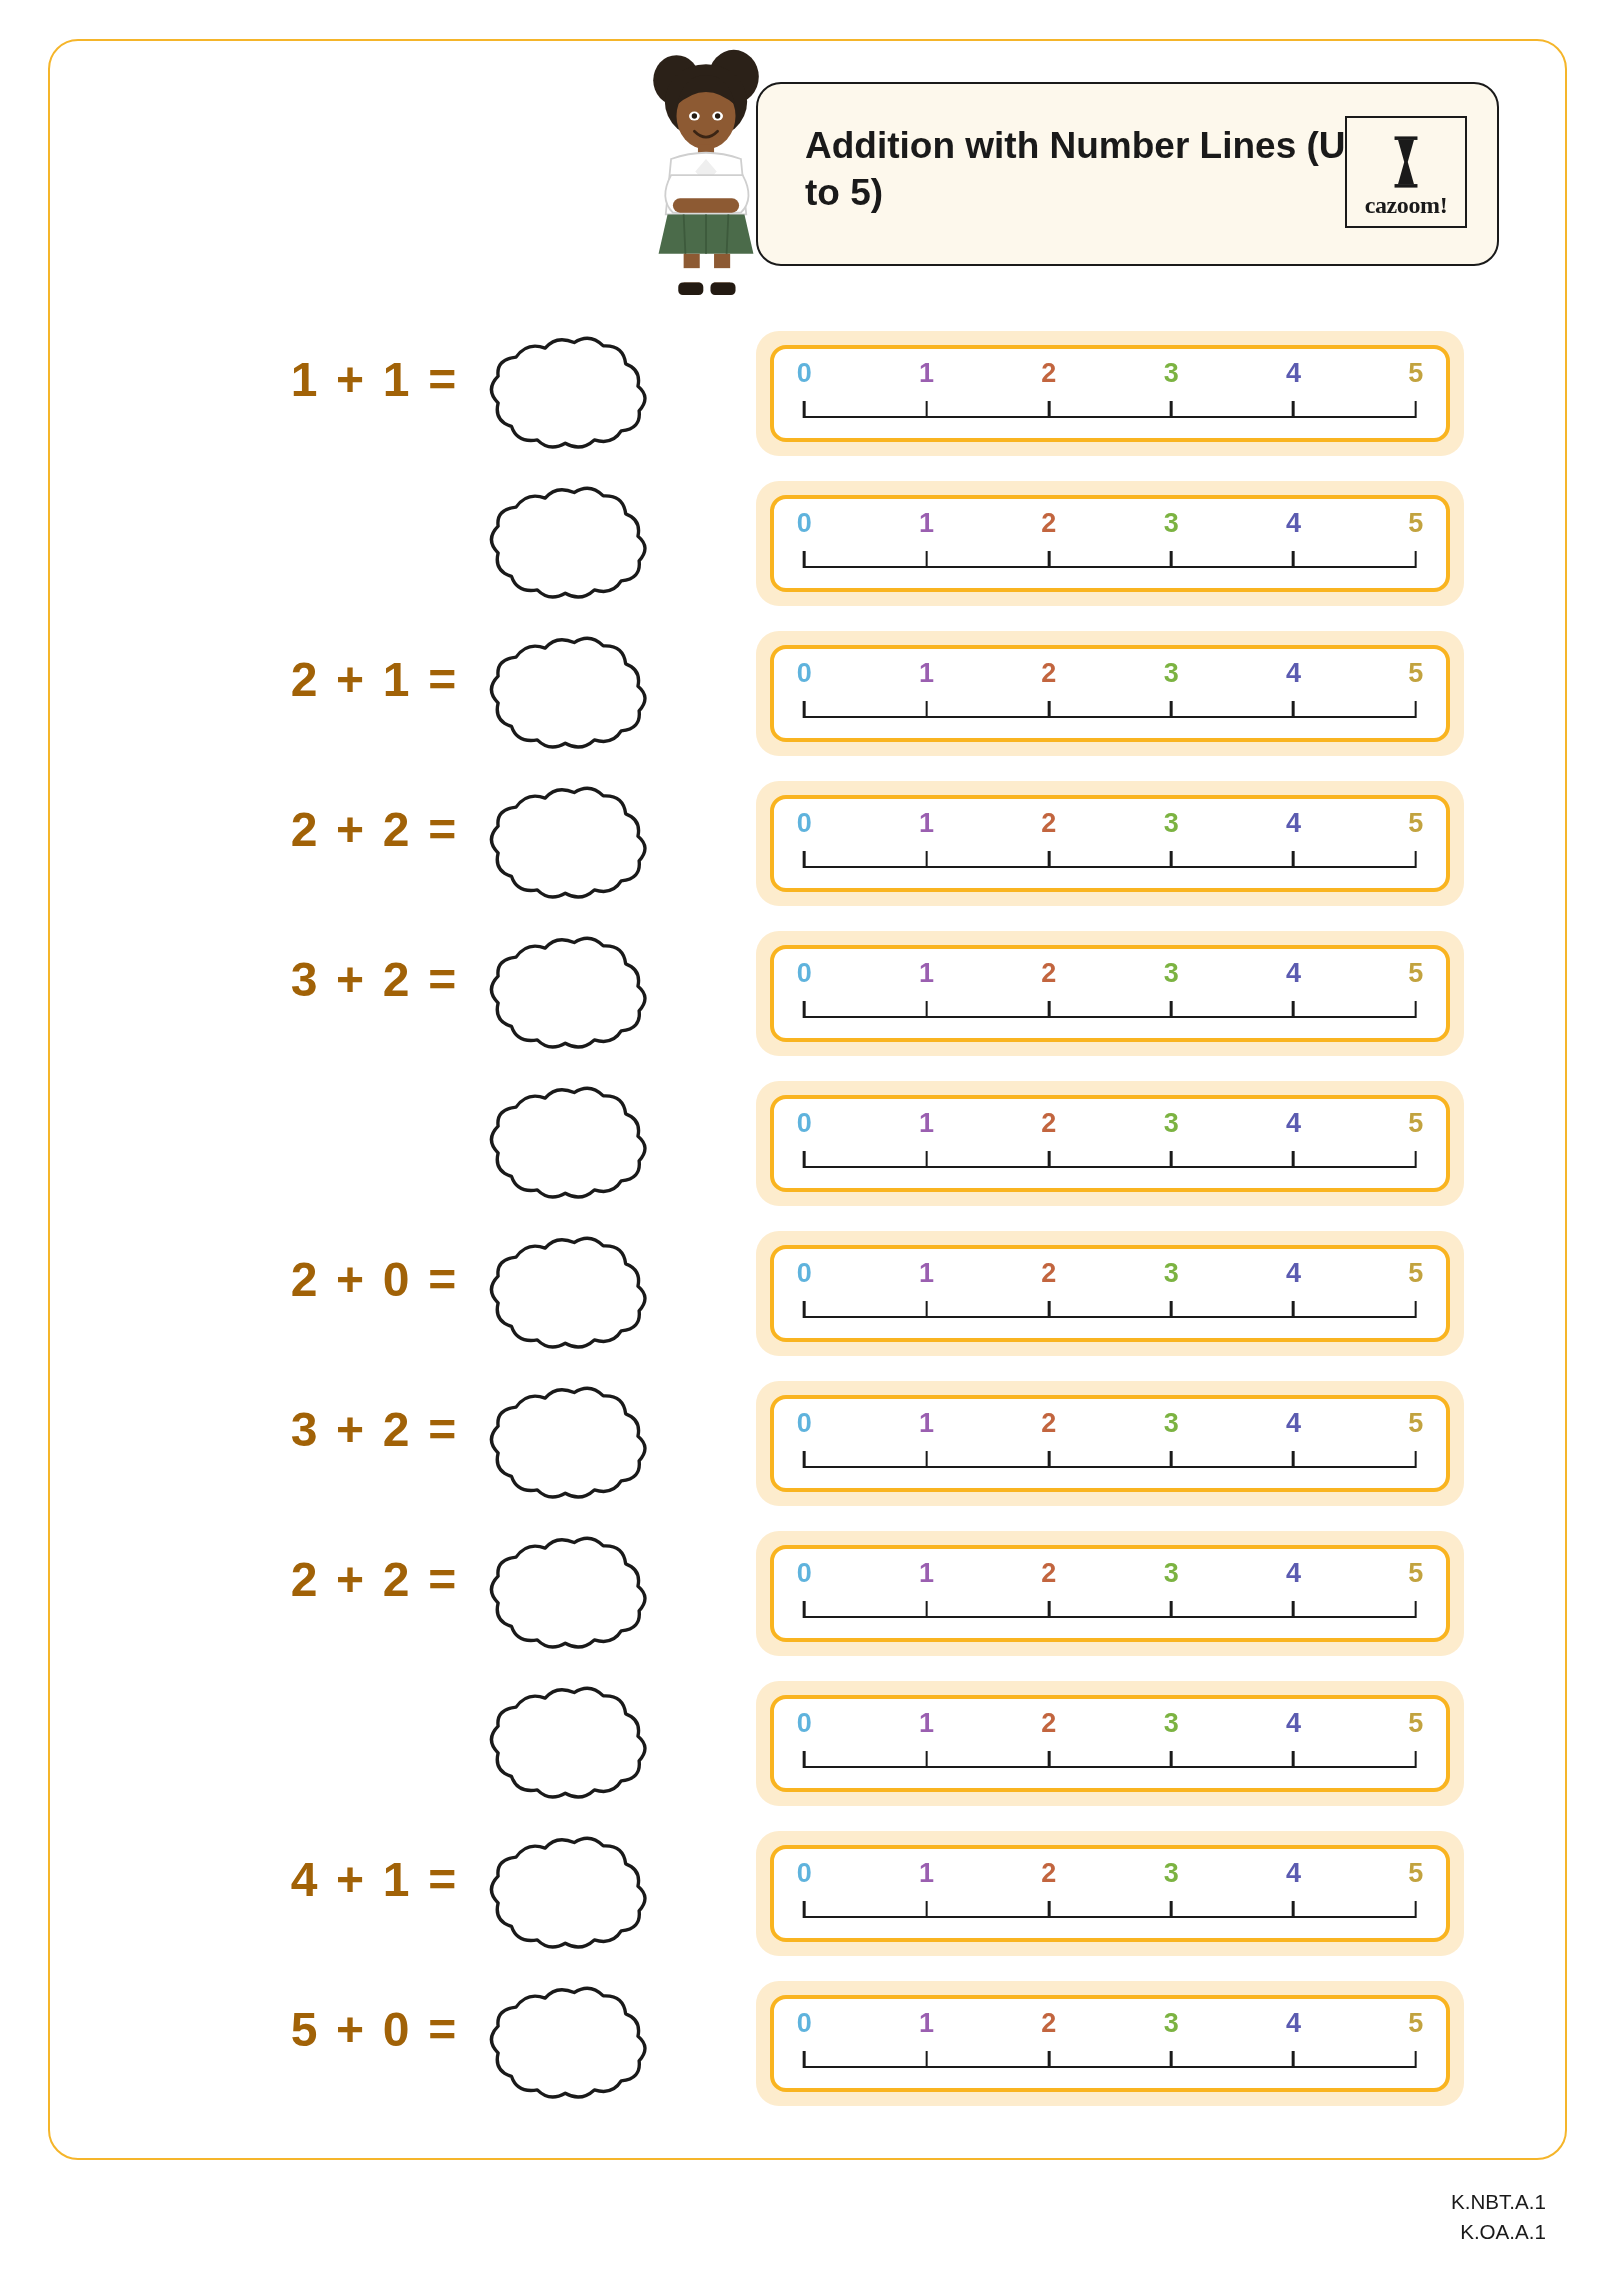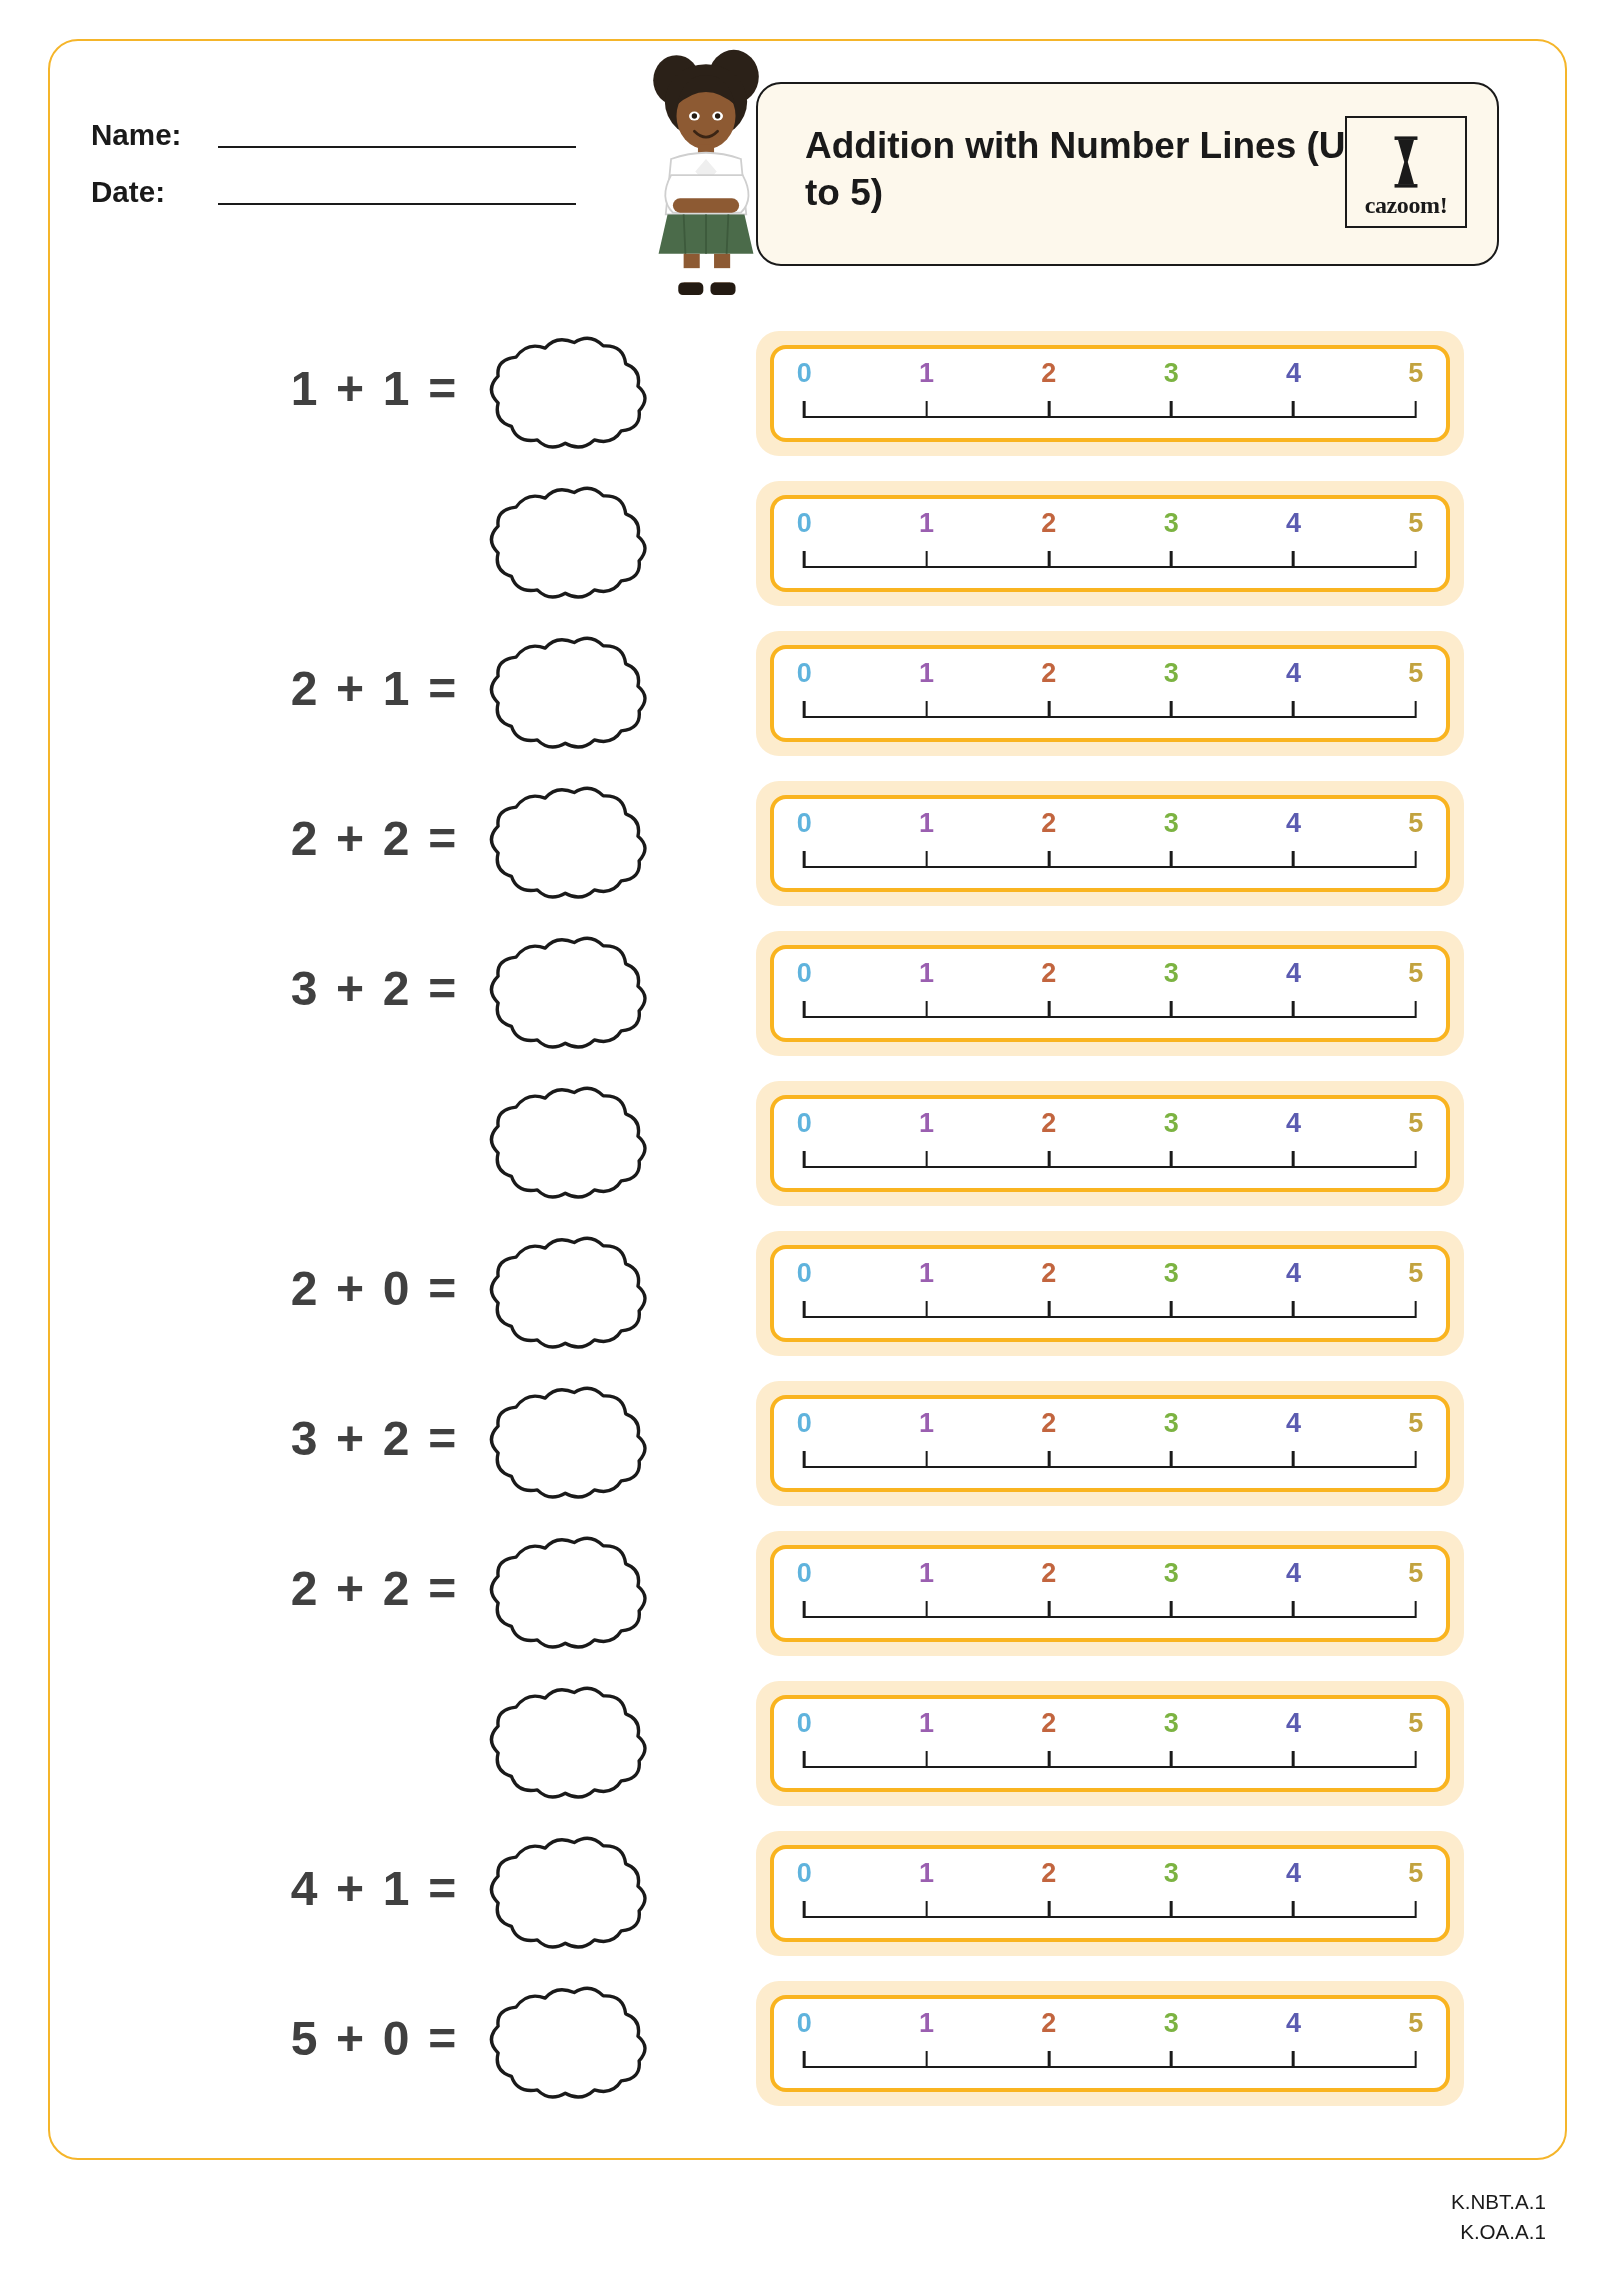--- a/index.html
+++ b/index.html
@@ -131,26 +131,26 @@
     top: 322px;
     width: 1519px;
   }
   .q-row {
     position: relative;
     height: 150px;
   }
   .q-expr {
     position: absolute;
     left: 107px;
-    top: 39px;
+    top: 30px;
     width: 304px;
     text-align: right;
     font-size: 48px;
     font-weight: bold;
-    color: #404040;
+    color: #a16207;
     letter-spacing: 2.7px;
   }
   .q-cloud {
     position: absolute;
     left: 430px;
     top: 12.5px;
     width: 179px;
     height: 127px;
   }
 
@@ -249,30 +249,20 @@
     line-height: 1.45;
   }
 </style>
 </head>
 <body>
 
 <div class="page-frame"></div>
 
 <div class="header">
 
-  <div class="name-date-block">
-    <div class="nd-row">
-      <div class="nd-label">Name:</div>
-      <div class="nd-line"></div>
-    </div>
-    <div class="nd-row">
-      <div class="nd-label">Date:</div>
-      <div class="nd-line"></div>
-    </div>
-  </div>
 
   <svg class="girl" viewBox="0 0 190 290">
 
     <ellipse cx="62" cy="38" rx="26" ry="28" fill="#2b2118"></ellipse>
     <ellipse cx="126" cy="34" rx="28" ry="30" fill="#2b2118"></ellipse>
     <ellipse cx="95" cy="62" rx="46" ry="42" fill="#2b2118"></ellipse>
 
     <ellipse cx="95" cy="78" rx="33" ry="37" fill="#8d5a33"></ellipse>
 
     <path d="M62 66 q33 -30 66 0 q-8 -34 -33 -34 q-25 0 -33 34 z" fill="#2b2118"></path>

